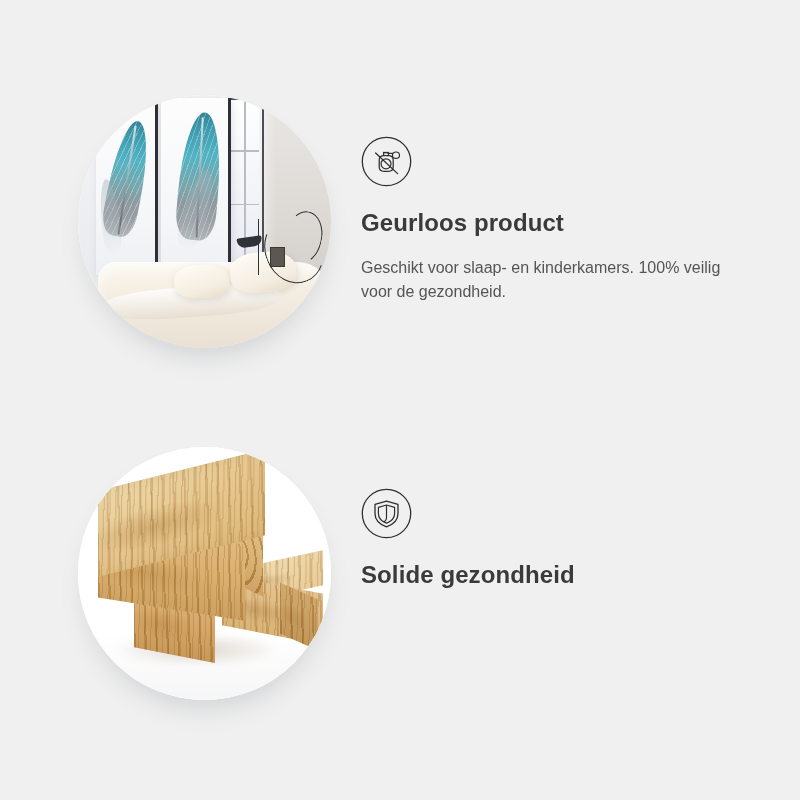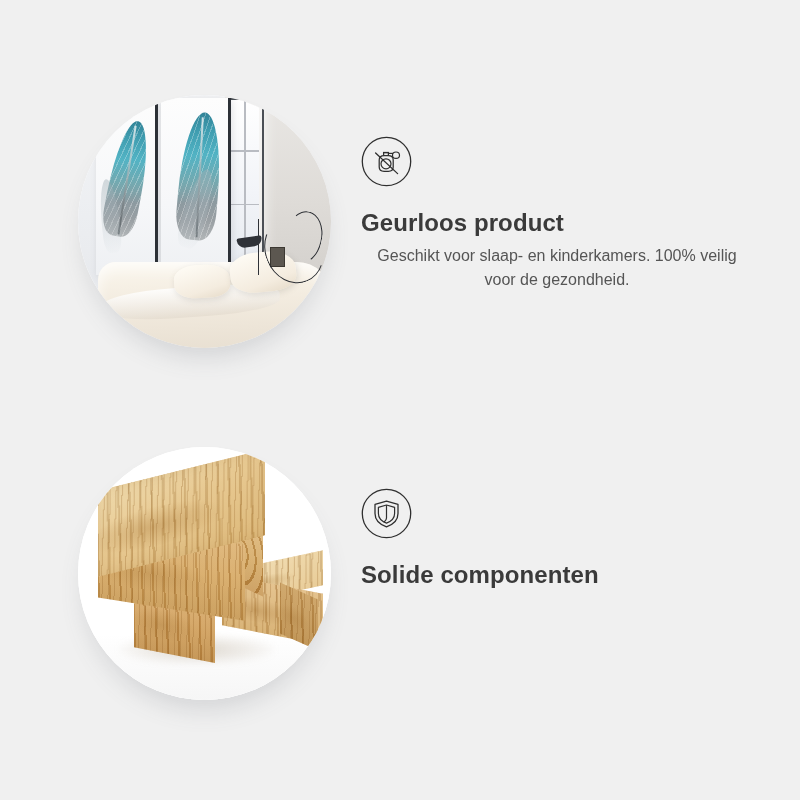--- a/index.html
+++ b/index.html
@@ -418,28 +418,27 @@
     font-size: 24px;
     font-weight: 700;
     color: #3a3a3a;
     letter-spacing: 0.1px;
     line-height: 30px;
   }
 
   .feature-desc {
     position: absolute;
     left: 361px;
-    top: 198px;
+    top: 210px;
     width: 392px;
     margin: 0;
     font-size: 16px;
     font-weight: 400;
     color: #555555;
     line-height: 24px;
-    text-align: center;
   }
 </style>
 </head>
 <body>
 
 <div class="page">
 
   <section class="feature block-1">
 
     <div class="photo-shadow"></div>
@@ -552,17 +551,17 @@
         <circle cx="25.5" cy="25.5" r="24.2" stroke="#2f2f2f" stroke-width="1.3"></circle>
 
         <path d="M25.5 13.2 L37.0 16.4 v9.0 c0 6.4-4.6 10.9-11.5 13.4 C18.6 36.3 14.0 31.8 14.0 25.4 v-9.0 z" stroke="#2f2f2f" stroke-width="1.3" fill="none" stroke-linejoin="round"></path>
 
         <path d="M25.5 17.0 L33.6 19.3 v6.2 c0 4.6-3.3 7.8-8.1 9.6 C20.7 33.3 17.4 30.1 17.4 25.5 v-6.2 z" stroke="#2f2f2f" stroke-width="1.2" fill="none" stroke-linejoin="round"></path>
 
         <path d="M25.5 17.6 v12.5 c0 1.7-0.9 2.9-2.4 3.9" stroke="#2f2f2f" stroke-width="1.2" fill="none" stroke-linecap="round"></path>
       </svg>
     </div>
 
-    <h2 class="feature-title">Solide componenten</h2>
+    <h2 class="feature-title">Solide gezondheid</h2>
 
   </section>
 
 </div>
 
 </body></html>

